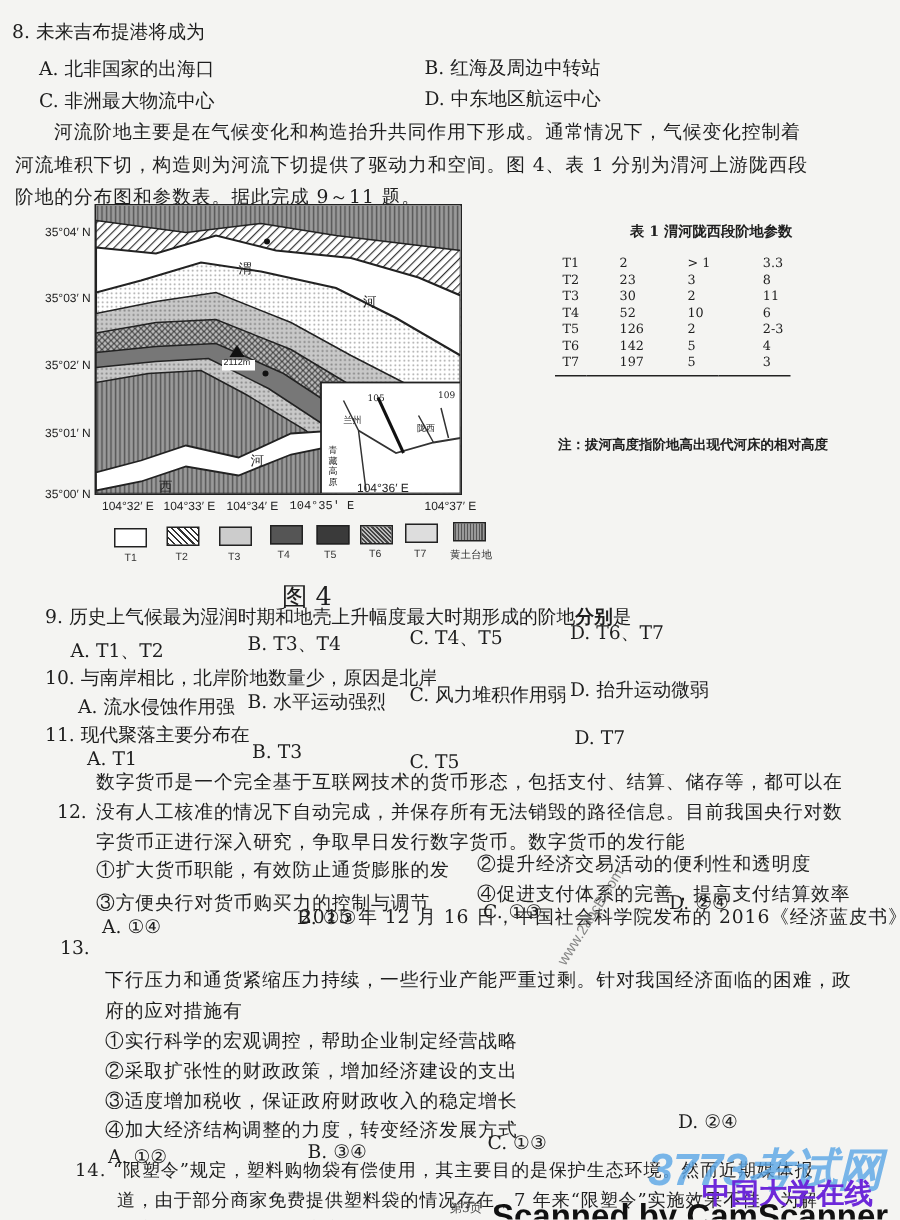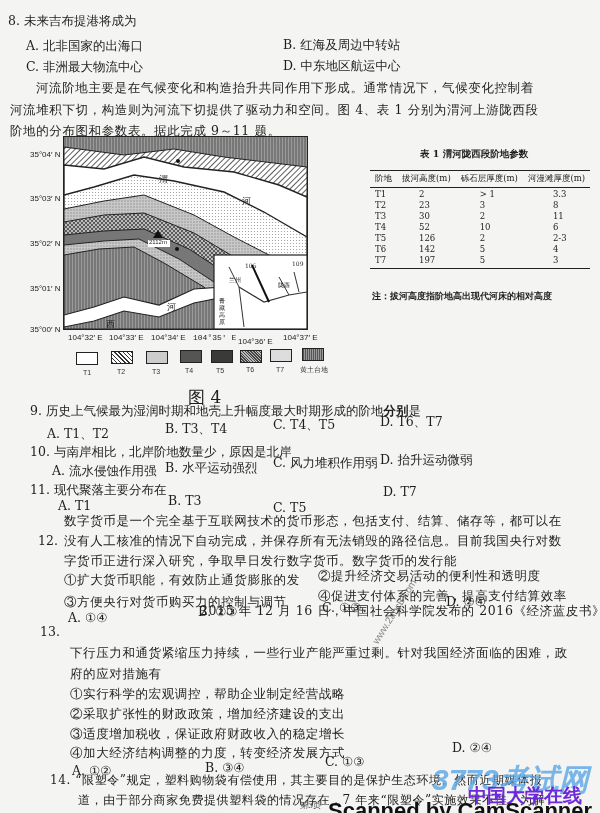--- a/index.html
+++ b/index.html
@@ -103,21 +103,21 @@
   <span class="abs" style="left:165px;top:139px;font-size:6px;">兰州</span>
   <span class="abs" style="left:155px;top:160px;font-size:6px;white-space:normal;width:8px;line-height:7px;">青藏高原</span>
   <span class="abs" style="left:181px;top:125px;font-size:6px;">105</span>
   <span class="abs" style="left:228px;top:123px;font-size:6px;">109</span>
 </div>
 
 <div class="abs tick" style="left:68px;top:333px;">104°32′ E</div>
 <div class="abs tick" style="left:109px;top:333px;">104°33′ E</div>
 <div class="abs tick" style="left:151px;top:333px;">104°34′ E</div>
 <div class="abs tick" style="left:193px;top:333px;font-family:Liberation Mono, monospace;">104°35′ E</div>
-<div class="abs tick" style="left:238px;top:337px;">104°36′ E</div>
+<div class="abs tick" style="left:238px;top:321px;">104°36′ E</div>
 <div class="abs tick" style="left:283px;top:333px;">104°37′ E</div>
 
 <div>
   <div class="legend-box" style="left:76px;top:352px;background:#fff;"></div>
   <div class="legend-box" style="left:111px;top:351px;background:repeating-linear-gradient(45deg,#333 0 1px,#fff 1px 3px);"></div>
   <div class="legend-box" style="left:146px;top:351px;background:#ccc;"></div>
   <div class="legend-box" style="left:180px;top:350px;background:#555;"></div>
   <div class="legend-box" style="left:211px;top:350px;background:#3a3a3a;"></div>
   <div class="legend-box" style="left:240px;top:350px;background:repeating-linear-gradient(45deg,#444 0 1px,#bbb 1px 2px);"></div>
   <div class="legend-box" style="left:270px;top:349px;background:#ddd;"></div>
@@ -130,26 +130,20 @@
   <div class="legend-lbl" style="left:246px;top:366px;">T6</div>
   <div class="legend-lbl" style="left:276px;top:366px;">T7</div>
   <div class="legend-lbl" style="left:300px;top:365px;">黄土台地</div>
 </div>
 <div class="abs" style="left:188px;top:386px;font-size:17px;">图 4</div>
 
 <div class="abs" style="left:420px;top:148px;font-size:9.5px;font-weight:bold;text-align:right;">表 1  渭河陇西段阶地参数</div>
 <div class="abs" style="left:370px;top:170px;">
   <table class="t1">
     <tbody>
-        <tr>
-      <th>阶地</th>
-      <th>拔河高度(m)</th>
-      <th>砾石层厚度(m)</th>
-      <th>河漫滩厚度(m)</th>
-    </tr>
     <tr>
           <td>T1</td>
           <td style="padding-left:22px">2</td>
           <td style="padding-left:24px">&gt; 1</td>
           <td style="padding-left:30px">3.3</td>
         </tr>
     <tr>
           <td>T2</td>
           <td style="padding-left:22px">23</td>
           <td style="padding-left:24px">3</td>

